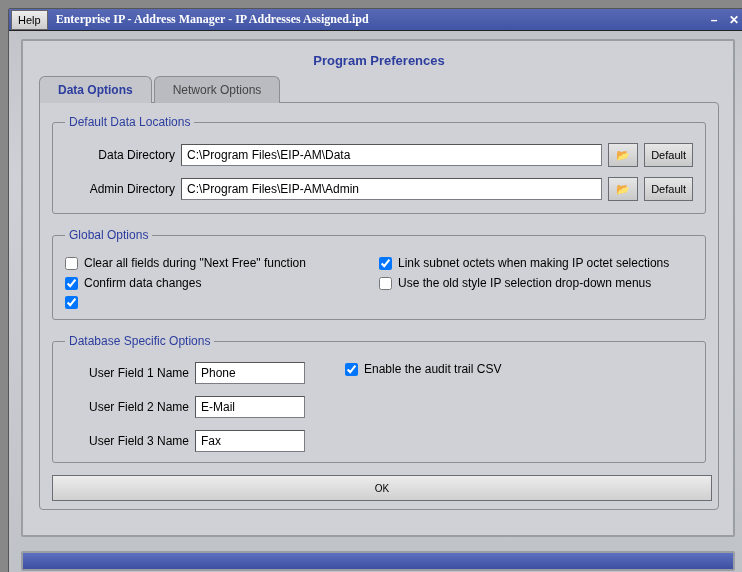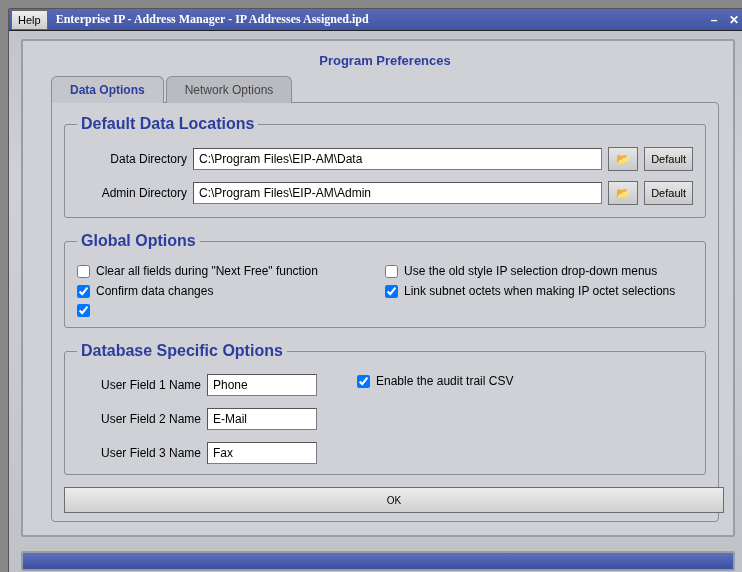--- a/index.html
+++ b/index.html
@@ -46,21 +46,21 @@
     display: inline-block;
     width: 14px; height: 14px;
     color:#fff; font-weight:bold; text-align:center; line-height:14px;
   }
   .content {
     position: absolute;
     top: 30px; left: 12px; right: 12px; bottom: 40px;
     background: #cfd1d6;
     border: 2px solid #9a9da3;
     border-radius: 2px;
-    padding: 8px 14px 14px 28px;
+    padding: 8px 14px 14px 16px;
   }
   .heading {
     text-align: center;
     color: #2c3d9e;
     font-weight: bold;
     font-size: 13px;
     margin: 4px 0 8px 0;
   }
   .tabs { display: flex; align-items: flex-end; margin-bottom: -1px; }
   .tab {
@@ -86,22 +86,22 @@
     border-radius: 0 4px 4px 4px;
   }
   fieldset {
     border: 1px solid #8a8d93;
     border-radius: 3px;
     margin: 0 0 14px 0;
     padding: 14px 12px 10px 12px;
   }
   legend {
     color: #2c3d9e;
-    font-weight: bold;
-    font-size: 16px;
+    font-weight: normal;
+    font-size: 12px;
     padding: 0 4px;
   }
   .row { display: flex; align-items: center; margin-bottom: 10px; gap: 6px; }
   .lbl { width: 110px; text-align: right; color: #000; }
   .lbl-sm { width: 124px; text-align: right; color: #000; }
   input[type=text] {
     background: #fff;
     border: 1px solid #7a7d83;
     border-top-color: #555;
     border-left-color: #555;
@@ -199,26 +199,26 @@
             <label class="chk">
               <input type="checkbox" checked="" style="">
               <span>Confirm data changes</span>
             </label>
             <label class="chk">
               <input type="checkbox" checked="" style="">
             </label>
           </div>
           <div class="col">
             <label class="chk">
+              <input type="checkbox" checked="" style="">
+              <span>Link subnet octets when making IP octet selections</span>
+            </label>
+            <label class="chk">
               <input type="checkbox" style="">
               <span>Use the old style IP selection drop-down menus</span>
-            </label>
-            <label class="chk">
-              <input type="checkbox" checked="" style="">
-              <span>Link subnet octets when making IP octet selections</span>
             </label>
           </div>
         </div>
       </fieldset>
 
       <fieldset style="margin-bottom:6px">
         <legend>Database Specific Options</legend>
         <div class="db-flex">
           <div class="db-left">
             <div class="row" style="margin-bottom:0">

